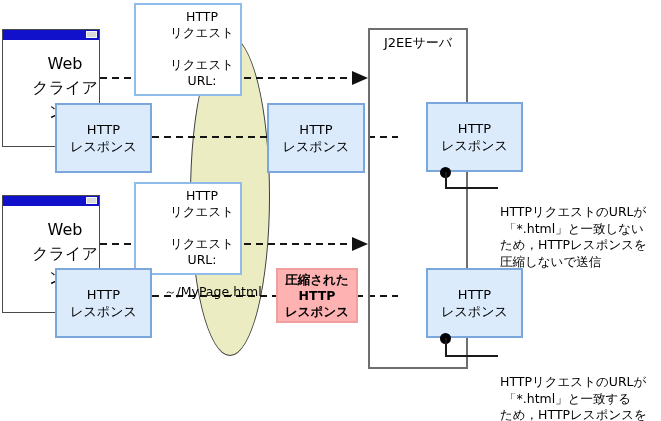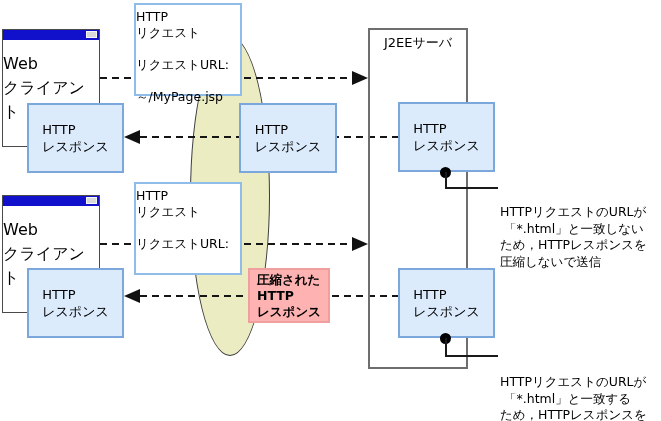--- a/index.html
+++ b/index.html
@@ -9,21 +9,21 @@
     color: #000;
   }
   #canvas {
     position: relative;
     width: 661px;
     height: 421px;
     background: #ffffff;
     overflow: hidden;
   }
   .abs { position: absolute; }
-  .ml { white-space: pre-line; text-align: left; }
+  .ml { white-space: pre-line; text-align: center; margin-left: 28px; }
 
   
   .ellipse {
     left: 190px; top: 36px; width: 80px; height: 320px;
     background: #ebecc1;
     border: 1px solid #3c3c3c;
     border-radius: 50%;
   }
 
   
@@ -166,29 +166,29 @@
     </div>
     <div class="win-label ml">Web
 クライアント</div>
   </div>
 
   <div class="abs reqbox" style="left:134px; top:3px;">
     <div class="ml">HTTP
 リクエスト</div>
     <div class="ml">
       <div>リクエストURL:</div>
-      <div>～/MyPage.jsp</div>
     </div>
   </div>
 
   <div class="abs reqbox" style="left:134px; top:182px;">
     <div class="ml">HTTP
 リクエスト</div>
     <div class="ml">
       <div>リクエストURL:</div>
+      <div>～/MyPage.html</div>
     </div>
   </div>
 
   <div class="abs box blue ml" style="left:27px; top:103px; width:97px; height:70px;">HTTP
 レスポンス</div>
   <div class="abs box blue ml" style="left:27px; top:268px; width:97px; height:70px;">HTTP
 レスポンス</div>
 
   <div class="abs box blue ml" style="left:239px; top:103px; width:98px; height:70px;">HTTP
 レスポンス</div>

